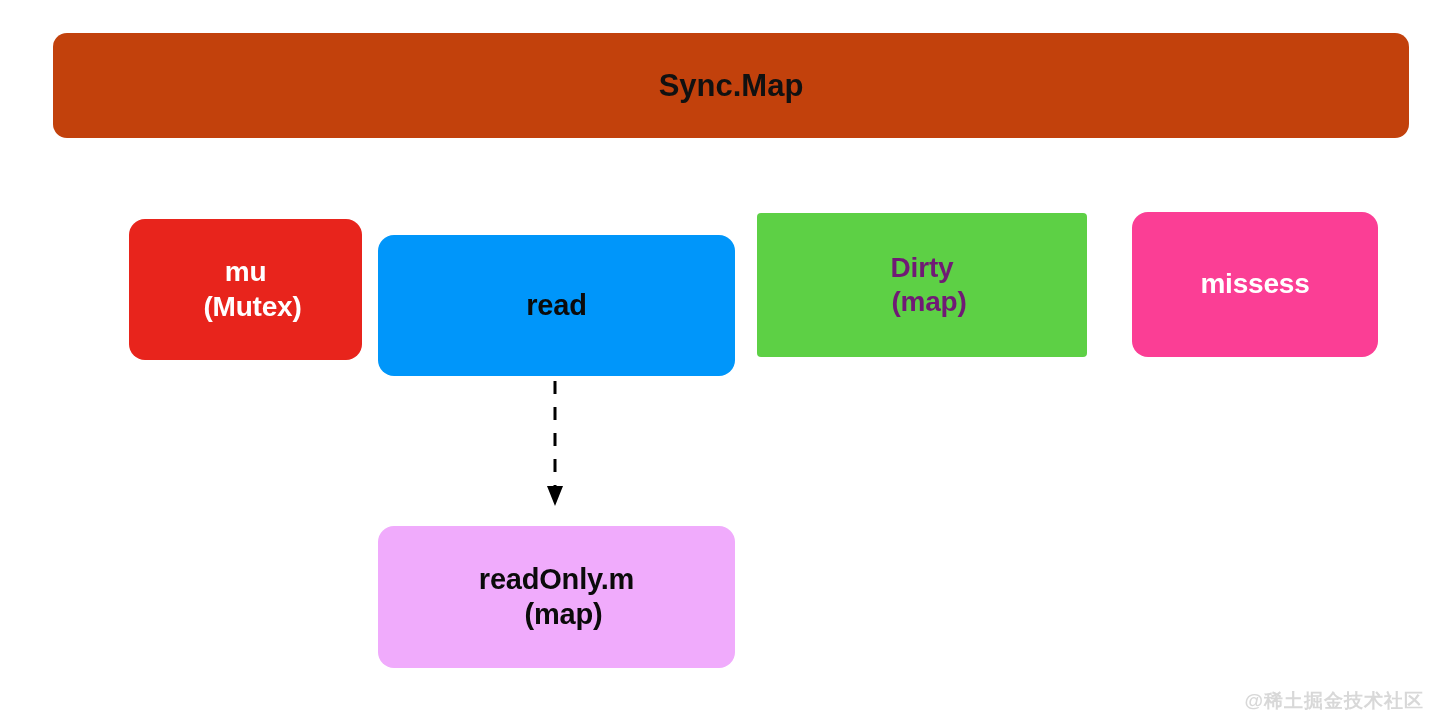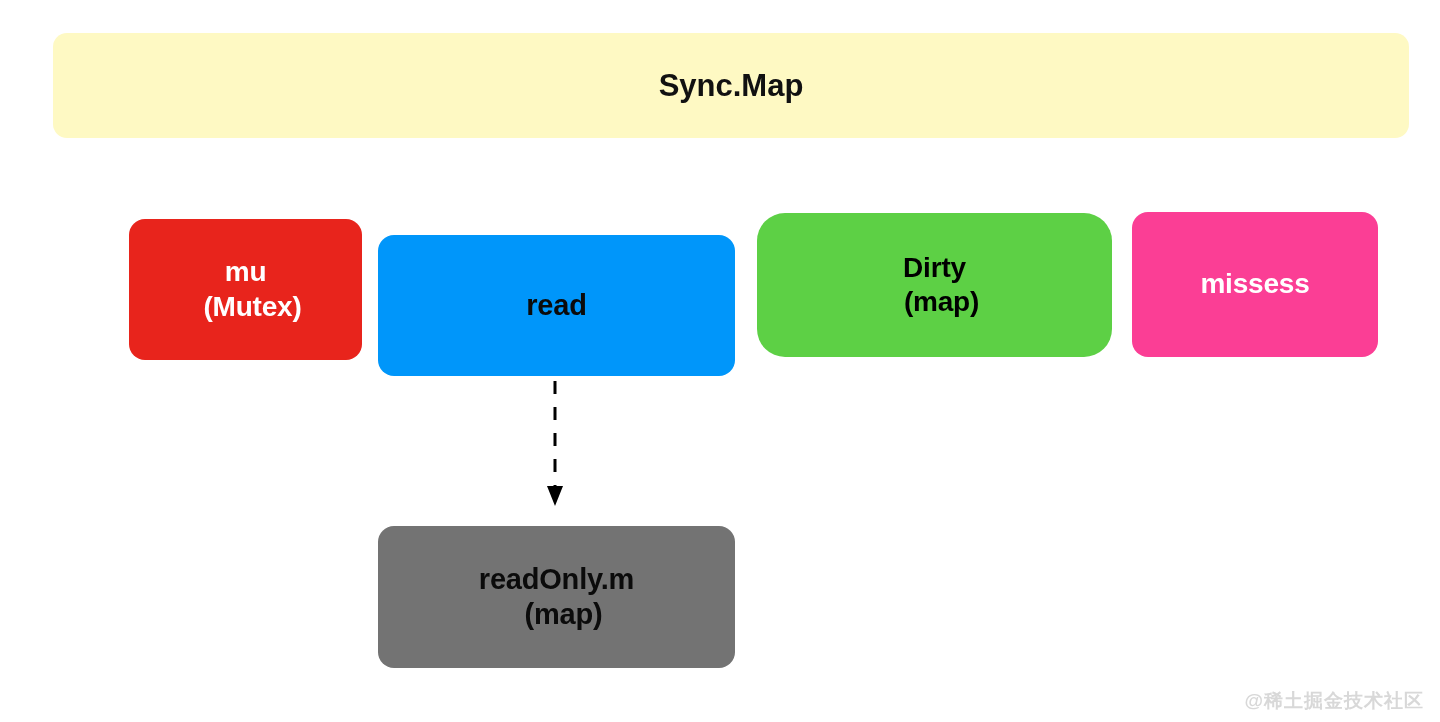--- a/index.html
+++ b/index.html
@@ -37,21 +37,21 @@
     user-select: none;
   }
 
   
   #node-header {
     left: 53px;
     top: 33px;
     width: 1356px;
     height: 105px;
     border-radius: 14px;
-    background: #fef9c3;
+    background: #c2410c;
     color: #111111;
     font-size: 31px;
     letter-spacing: 0px;
   }
 
   
   #node-mu {
     left: 129px;
     top: 219px;
     width: 233px;
@@ -69,25 +69,25 @@
     height: 141px;
     border-radius: 16px;
     background: #0096fa;
     color: #0b0b0b;
     font-size: 29px;
   }
 
   #node-dirty {
     left: 757px;
     top: 213px;
-    width: 355px;
+    width: 330px;
     height: 144px;
-    border-radius: 28px;
+    border-radius: 4px;
     background: #5dd045;
-    color: #000000;
+    color: #701a75;
     font-size: 28px;
   }
 
   #node-missess {
     left: 1132px;
     top: 212px;
     width: 246px;
     height: 145px;
     border-radius: 16px;
     background: #fb3e95;
@@ -95,21 +95,21 @@
     font-size: 28px;
   }
 
   
   #node-readonly {
     left: 378px;
     top: 526px;
     width: 357px;
     height: 142px;
     border-radius: 16px;
-    background: #737373;
+    background: #f0abfc;
     color: #0b0b0b;
     font-size: 29px;
   }
 
   .node .line2 { display: block; margin-left: 14px; }
 
   
   #connector-read-to-readonly {
     position: absolute;
     left: 500px;

